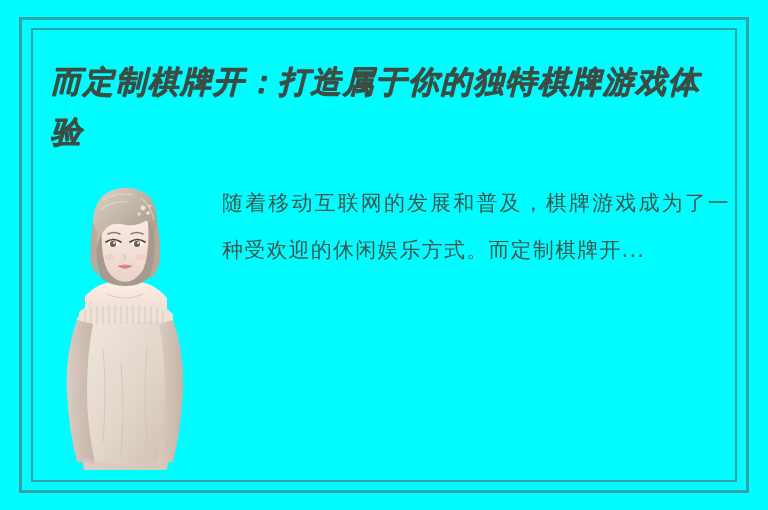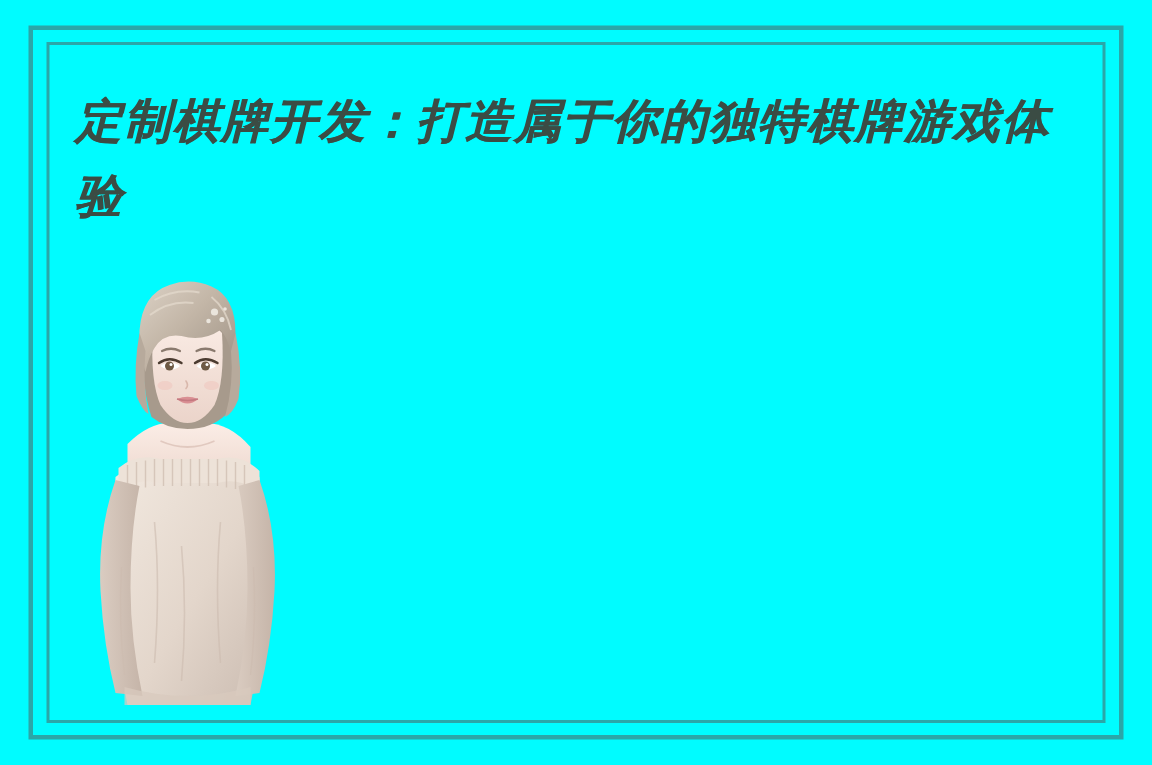--- a/index.html
+++ b/index.html
@@ -89,21 +89,21 @@
   }
 </style>
 </head>
 <body>
 
 <div class="card">
 
   <div class="border-outer"></div>
   <div class="border-inner"></div>
 
-  <h1 class="title">定制棋牌开发：打造属于你的独特棋牌游戏体验</h1>
+  <h1 class="title">而定制棋牌开：打造属于你的独特棋牌游戏体验</h1>
 
   <div class="content">
 
     <div class="figure">
       <svg width="140" height="296" viewBox="0 0 140 296" xmlns="http://www.w3.org/2000/svg">
         <defs>
           <linearGradient id="hairG" x1="0" y1="0" x2="1" y2="1">
             <stop offset="0%" stop-color="#DCD2C6"></stop>
             <stop offset="45%" stop-color="#C3B6A7"></stop>
             <stop offset="100%" stop-color="#9D9184"></stop>
@@ -200,15 +200,16 @@
         <path d="M69 76 Q71 79 69 81" stroke="#D9B8AC" stroke-width="1.1" fill="none" stroke-linecap="round"></path>
 
         <path d="M63 88 Q70 85 77 88 Q70 94 63 88 Z" fill="#D98F93"></path>
         <path d="M63 88 Q70 90 77 88" stroke="#C47980" stroke-width="0.9" fill="none"></path>
 
         <ellipse cx="55" cy="79" rx="5" ry="3" fill="#EFC4BC" opacity="0.5"></ellipse>
         <ellipse cx="86" cy="79" rx="5" ry="3" fill="#EFC4BC" opacity="0.5"></ellipse>
       </svg>
     </div>
 
+    <p class="body-text">随着移动互联网的发展和普及，棋牌游戏成为了一种受欢迎的休闲娱乐方式。而定制棋牌开...</p>
 
   </div>
 </div>
 
 </body></html>

